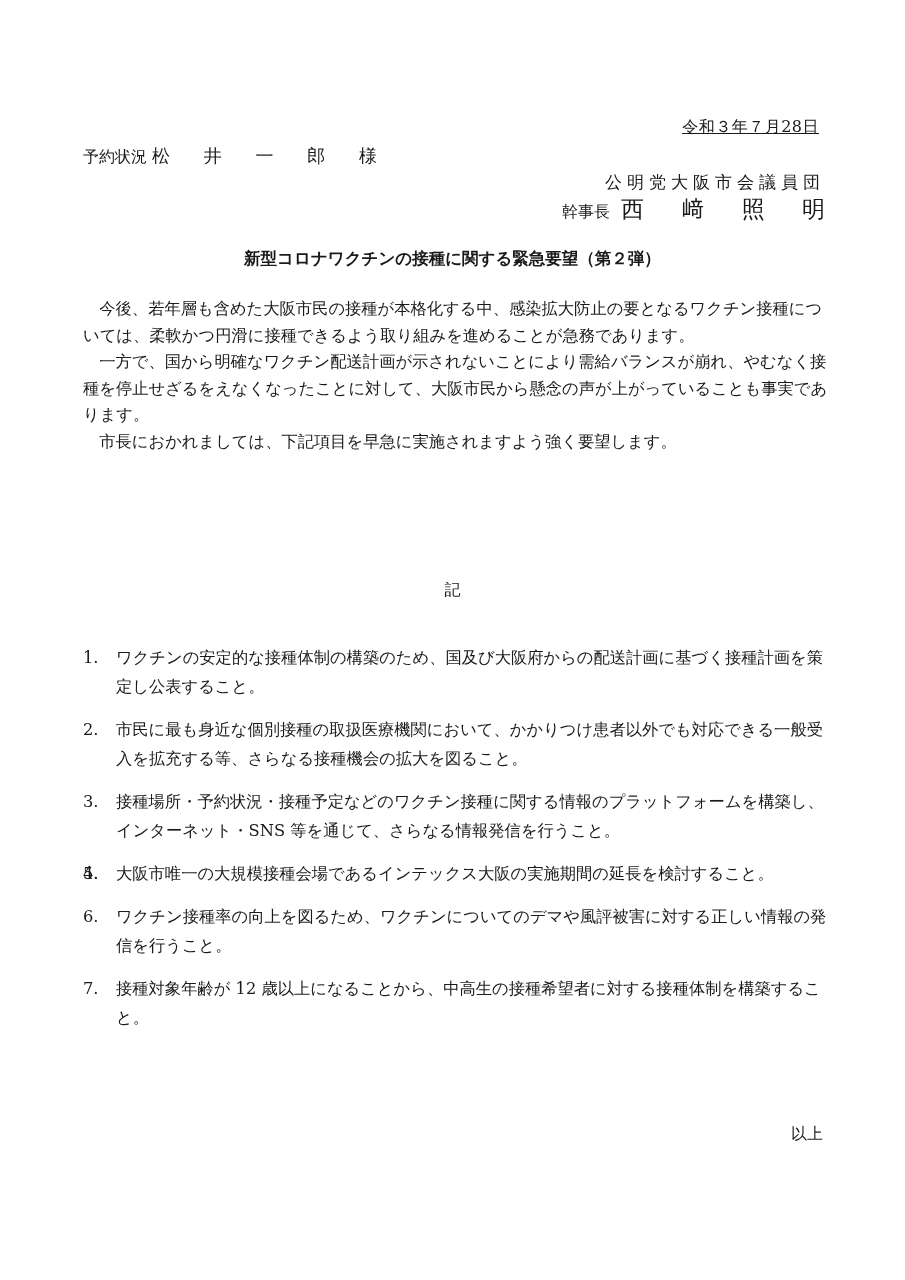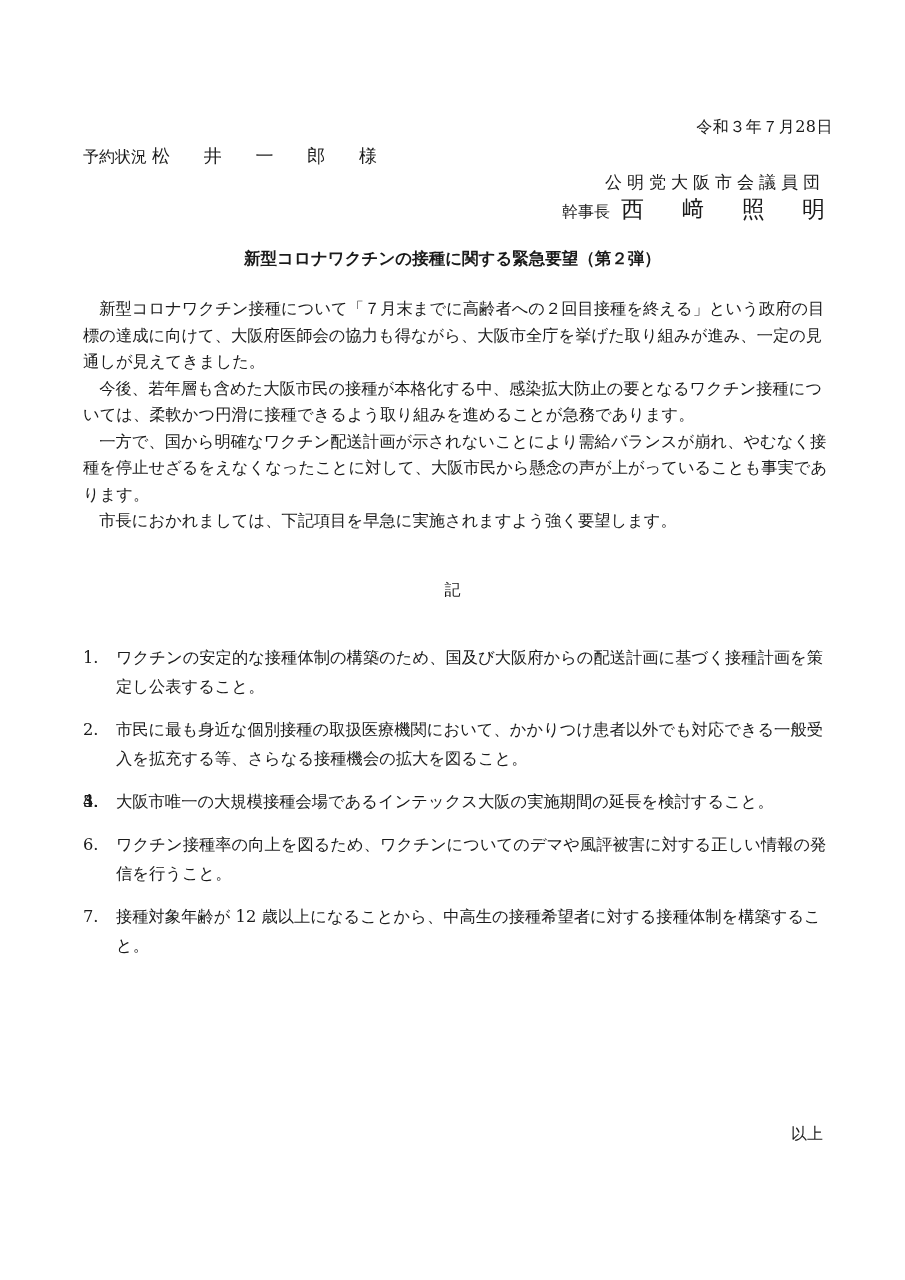--- a/index.html
+++ b/index.html
@@ -2,21 +2,21 @@
 <html><head>
   <meta charset="utf-8">
   <style>
     html, body { margin: 0; padding: 0; background: #ffffff; }
     body {
       width: 905px; height: 1280px; position: relative; overflow: hidden;
       font-family: "DejaVu Serif", "Liberation Serif", serif;
       color: #1a1a1a;
     }
     .abs { position: absolute; white-space: nowrap; }
-    .date { top: 117px; right: 72px; font-size: 16px; letter-spacing: 0.5px; }
+    .date { top: 117px; right: 86px; font-size: 16px; letter-spacing: 0.5px; text-decoration: underline; }
     .addressee { top: 144px; left: 83px; font-size: 16px; }
     .addressee .name { font-size: 18px; letter-spacing: 14px; margin-left: 0; }
     .org { top: 171px; right: 80px; font-size: 17px; letter-spacing: 5px; font-family: Liberation Mono, monospace; }
     .sender { top: 194px; right: 80px; font-size: 16px; }
     .sender .name { font-size: 23px; letter-spacing: 15px; margin-left: 6px; margin-right: -15px; }
     .title {
       top: 248px; left: 0; width: 905px; text-align: center;
       font-family: "DejaVu Sans", "Liberation Sans", sans-serif;
       font-weight: bold; font-size: 16.5px;
     }
@@ -41,31 +41,30 @@
 <div class="abs org">公明党大阪市会議員団</div>
 
 <div class="abs sender">
   <span>幹事長</span>
   <span class="name">西 﨑 照 明</span>
 </div>
 
 <div class="abs title">新型コロナワクチンの接種に関する緊急要望（第２弾）</div>
 
 <div class="body-block">
-  <p>新型コロナワクチン接種について「７月末までに高齢者への２回目接種を終える」という政府の目標の達成に向けて、大阪府医師会の協力も得ながら、大阪市全庁を挙げた取り組みが進み、一定の見通しが見えてきました。</p>
   <p>今後、若年層も含めた大阪市民の接種が本格化する中、感染拡大防止の要となるワクチン接種については、柔軟かつ円滑に接種できるよう取り組みを進めることが急務であります。</p>
   <p>一方で、国から明確なワクチン配送計画が示されないことにより需給バランスが崩れ、やむなく接種を停止せざるをえなくなったことに対して、大阪市民から懸念の声が上がっていることも事実であります。</p>
   <p>市長におかれましては、下記項目を早急に実施されますよう強く要望します。</p>
 </div>
 
 <div class="abs ki">記</div>
 
 <ol class="items">
   <li><span class="num">1.</span><span>ワクチンの安定的な接種体制の構築のため、国及び大阪府からの配送計画に基づく接種計画を策定し公表すること。</span></li>
   <li><span class="num">2.</span><span>市民に最も身近な個別接種の取扱医療機関において、かかりつけ患者以外でも対応できる一般受入を拡充する等、さらなる接種機会の拡大を図ること。</span></li>
-  <li><span class="num">3.</span></li>
+  <li><span class="num">3.</span><span>接種場所・予約状況・接種予定などのワクチン接種に関する情報のプラットフォームを構築し、インターネット・SNS 等を通じて、さらなる情報発信を行うこと。</span></li>
   <li><span class="num">4.</span></li>
   <li><span class="num">5.</span><span>大阪市唯一の大規模接種会場であるインテックス大阪の実施期間の延長を検討すること。</span></li>
   <li><span class="num">6.</span><span>ワクチン接種率の向上を図るため、ワクチンについてのデマや風評被害に対する正しい情報の発信を行うこと。</span></li>
   <li><span class="num">7.</span><span>接種対象年齢が 12 歳以上になることから、中高生の接種希望者に対する接種体制を構築すること。</span></li>
 </ol>
 
 <div class="abs closing">以上</div>
 
 </body></html>

